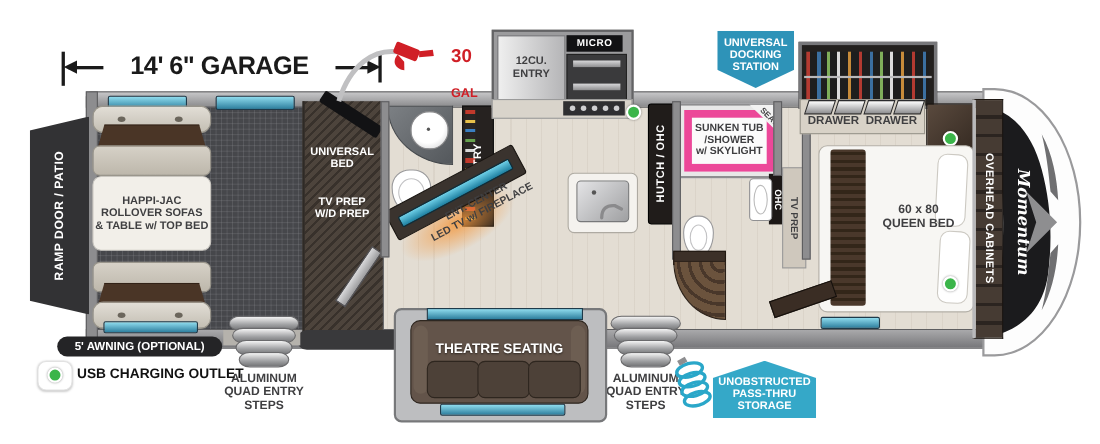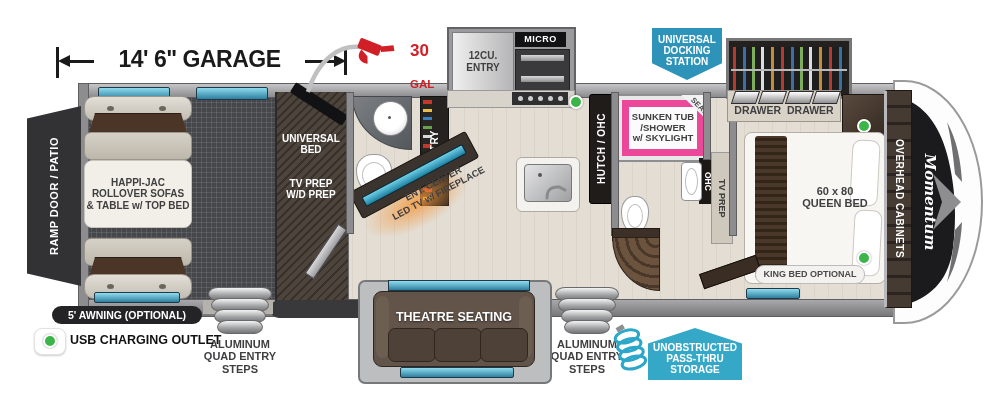--- a/index.html
+++ b/index.html
@@ -297,21 +297,20 @@
   <div class="abs nightstand"></div>
   <span class="gdot" style="left:857px;top:119px;"></span>
   <div class="abs bed">
     <span class="blanket"></span>
     <span class="pillow" style="left:106px;top:7px;"></span>
     <span class="pillow" style="left:108px;top:77px;"></span>
     <div class="lbl" style="left:42px;top:52px;width:96px;font-size:11px;">60 x 80
 QUEEN BED</div>
   </div>
   <div class="abs bed-step"></div>
-  <div class="abs king-pill" style="text-align:center;font-weight:700;">KING BED OPTIONAL</div>
   <span class="gdot" style="left:857px;top:251px;"></span>
   <div class="win-b" style="left:746px;top:288px;width:52px;"></div>
   <div class="win-b" style="left:94px;top:292px;width:84px;"></div>
 
   <div class="abs nose">
     <svg width="86" height="240" viewBox="0 0 86 240">
       <path d="M6,16 C28,22 44,42 52,72 C60,102 62,132 58,166 C54,196 38,216 6,224 C14,190 17,150 17,120 C17,88 12,48 6,16 Z" fill="#1b1b1d"></path>
       <path d="M38,92 L66,120 L38,148 L47,120 Z" fill="#8e8e90"></path>
       <path d="M52,40 C62,58 66,80 67,100 L60,92 C58,72 56,56 52,40 Z" fill="#6f6f71"></path>
       <path d="M52,200 C62,182 66,160 67,140 L60,148 C58,168 56,184 52,200 Z" fill="#6f6f71"></path>

